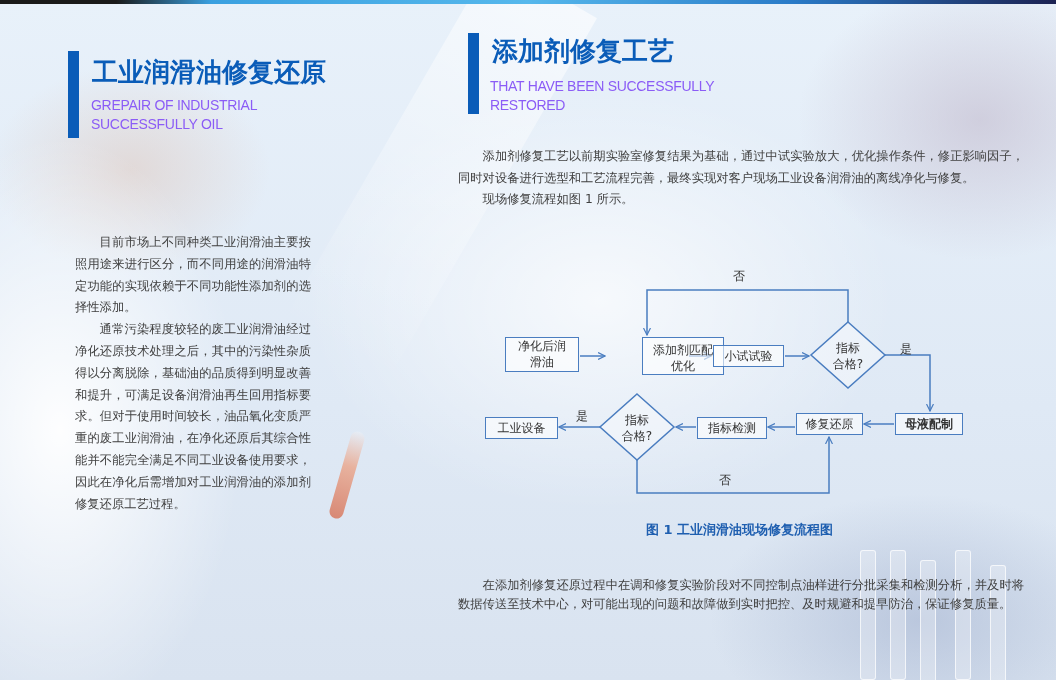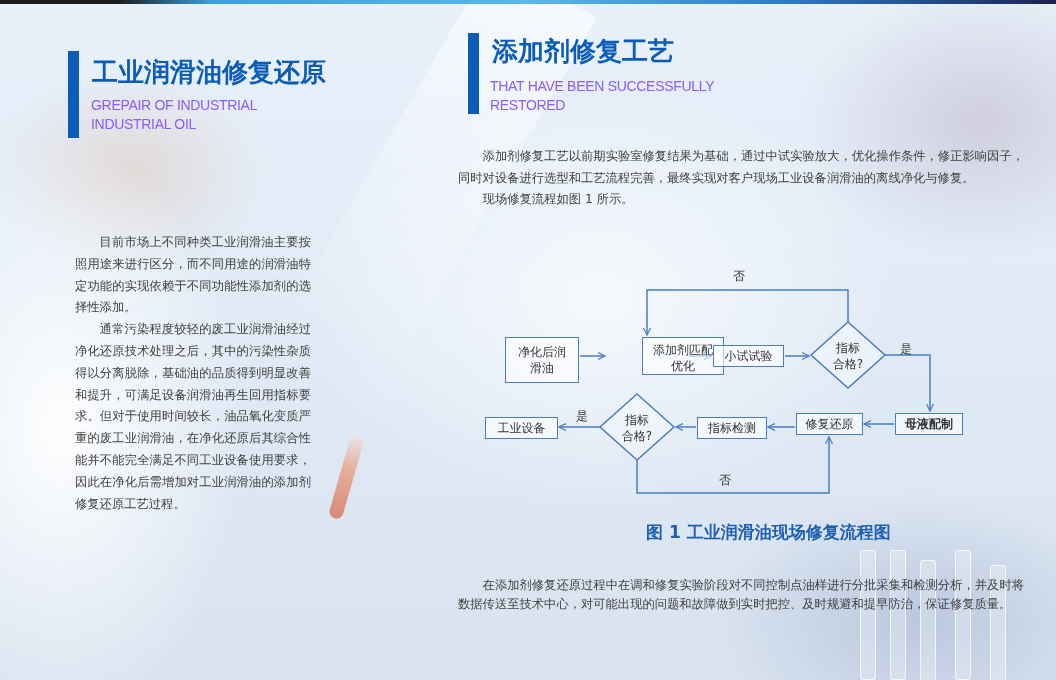--- a/index.html
+++ b/index.html
@@ -61,21 +61,21 @@
       position: absolute; color: #404040; font-size: 12.3px;
       text-align: justify; text-align-last: left;
     }
     .para p { text-indent: 2em; }
     .left-text { left: 75px; top: 232px; width: 236px; line-height: 21.8px; }
     .right-text-1 { left: 458px; top: 146px; width: 566px; line-height: 21.5px; }
     .right-text-2 { left: 458px; top: 576px; width: 566px; line-height: 19px; }
 
     .caption {
       position: absolute; left: 646px; top: 521px; white-space: nowrap;
-      color: #1f5fb0; font-size: 17px; font-weight: bold;
+      color: #1f5fb0; font-size: 13px; font-weight: bold;
     }
 
     .flow { position: absolute; left: 0; top: 0; width: 1056px; height: 680px; pointer-events: none; }
     .flow .node, .flow .label { pointer-events: auto; }
     .node {
       position: absolute; display: flex; align-items: center; justify-content: center;
       text-align: center; color: #333; font-size: 12px; line-height: 16px;
       background: rgba(255,255,255,0.6);
       border: 1.5px solid #4a7dc0;
     }
@@ -93,21 +93,21 @@
   <div class="rack" style="left:920px; top:560px;"></div>
   <div class="rack" style="left:955px;"></div>
   <div class="rack" style="left:990px; top:565px;"></div>
 </div>
 <div class="top-strip"></div>
 
 <div class="title-block" style="left:68px; top:51px; width:300px; height:88px;">
   <div class="title-bar" style="height:87px;"></div>
   <div class="title-cn" style="left:24px; top:6px;">工业润滑油修复还原</div>
   <div class="title-en" style="left:23px; top:45px;">GREPAIR OF INDUSTRIAL</div>
-  <div class="title-en" style="left:23px; top:64px;">INDUSTRIAL OIL</div>
+  <div class="title-en" style="left:23px; top:64px;">SUCCESSFULLY OIL</div>
 </div>
 
 <div class="title-block" style="left:468px; top:33px; width:300px; height:82px;padding-left:28px;">
   <div class="title-bar" style="height:81px;"></div>
   <div class="title-cn" style="left:24px; top:3px;">添加剂修复工艺</div>
   <div class="title-en" style="left:22px; top:44px;">THAT HAVE BEEN SUCCESSFULLY</div>
   <div class="title-en" style="left:22px; top:63px;">RESTORED</div>
 </div>
 
 <div class="para left-text">
@@ -147,21 +147,21 @@
       <line x1="795" y1="427" x2="768" y2="427" marker-end="url(#arr)"></line>
 
       <line x1="696" y1="427" x2="676" y2="427" marker-end="url(#arr)"></line>
 
       <line x1="600" y1="427" x2="559" y2="427" marker-end="url(#arr)"></line>
 
       <polyline points="637,460 637,493 829,493 829,437" marker-end="url(#arr)"></polyline>
     </g>
   </svg>
 
-  <div class="node" style="left:505px; top:337px; width:74px; height:46px;">
+  <div class="node" style="left:505px; top:337px; width:74px; height:35px;font-family:Liberation Mono, monospace;">
     <div>
       <div>净化后润</div>
       <div>滑油</div>
     </div>
   </div>
   <div class="node" style="left:642px; top:337px; width:82px; height:38px;align-items:flex-end;">
     <div>
       <div>添加剂匹配</div>
       <div>优化</div>
     </div>

